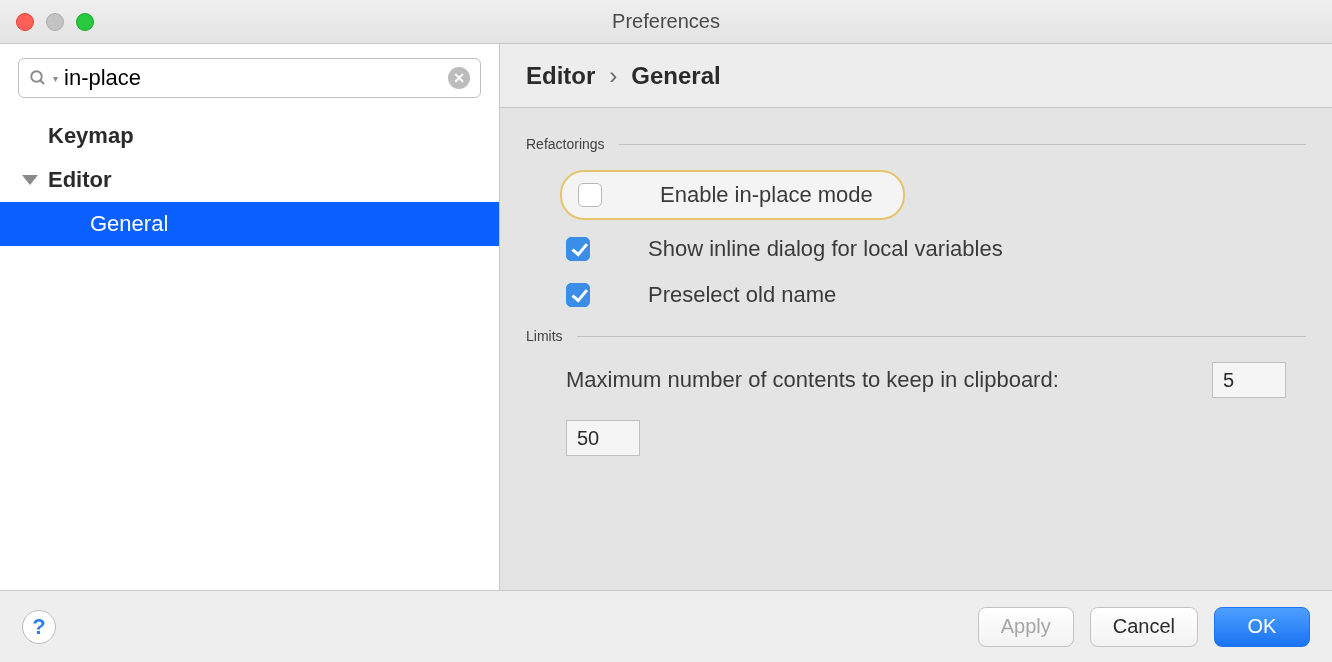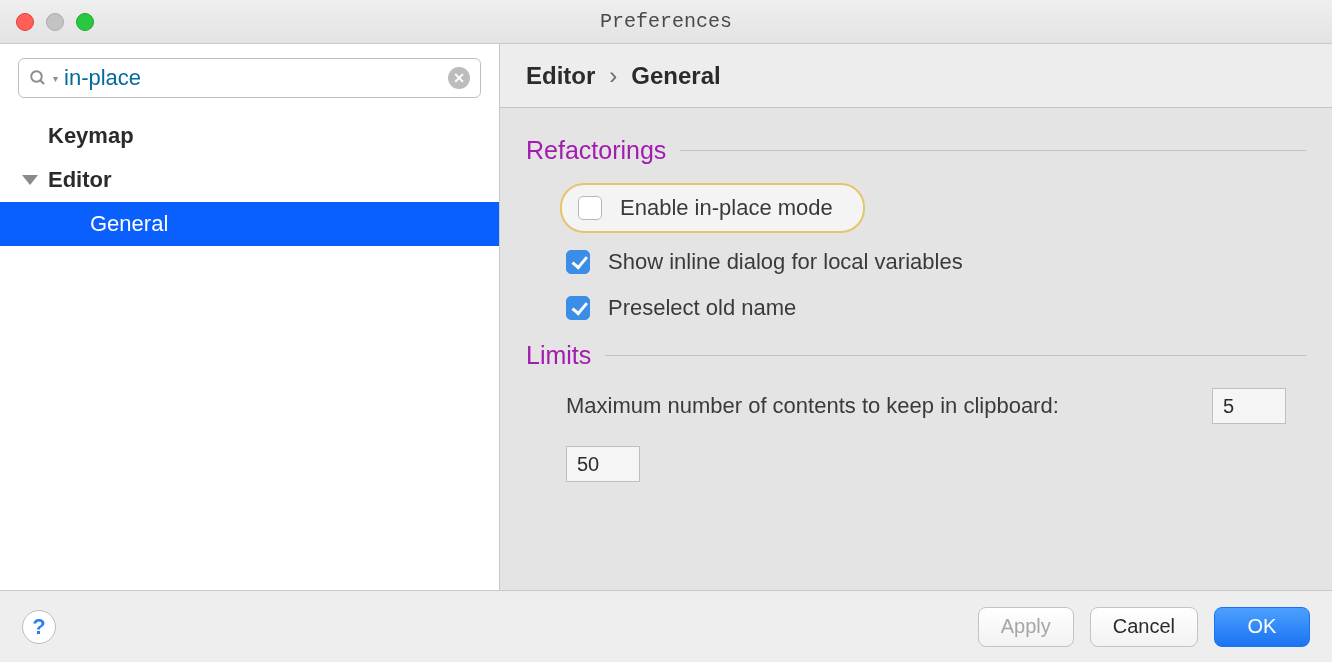--- a/index.html
+++ b/index.html
@@ -38,21 +38,20 @@
   .tl-close { background: #ff5f57; border: 1px solid #e14137; }
   .tl-min { background: #c3c3c3; border: 1px solid #adadad; }
   .tl-max { background: #28c840; border: 1px solid #17a82d; }
   .window-title {
     position: absolute;
     left: 0; right: 0;
     text-align: center;
     font-size: 20px;
     color: #4a4a4a;
     pointer-events: none;
-    font-family: Liberation Mono, monospace;
   }
 
   
   .main {
     flex: 1;
     display: flex;
     min-height: 0;
   }
 
   
@@ -85,21 +84,21 @@
   .search-dropdown-caret {
     color: #8b8b8b;
     font-size: 10px;
     margin-right: 6px;
   }
   .search-input {
     flex: 1;
     border: none;
     outline: none;
     font-size: 22px;
-    color: #0369a1;
+    color: #000000;
     background: transparent;
   }
   .clear-icon {
     width: 22px;
     height: 22px;
     background: #bcbcbc;
     border-radius: 50%;
     color: #fff;
     display: flex;
     align-items: center;
@@ -167,36 +166,37 @@
     flex: 1;
     padding: 18px 26px 10px 26px;
     overflow: auto;
     background: #e4e4e4;
     font-size: 22px;
     color: #3a3a3a;
   }
   .section-label {
     display: flex;
     align-items: center;
-    color: #a21caf;
-    font-size: 25px;
+    color: #404040;
+    font-size: 14px;
     margin: 10px 0 18px 0;
   }
   .section-label .line {
     flex: 1;
     height: 1px;
     background: #c2c2c2;
     margin-left: 14px;
   }
 
   .option-row {
     display: flex;
     align-items: center;
     margin-left: 40px;
     margin-bottom: 20px;
+    gap: 40px;
   }
   .option-row.highlighted {
     display: inline-flex;
     background: #f4f4f4;
     border: 2px solid #e6c46a;
     border-radius: 24px;
     padding: 10px 30px 10px 16px;
     margin-left: 34px;
     margin-bottom: 16px;
   }

